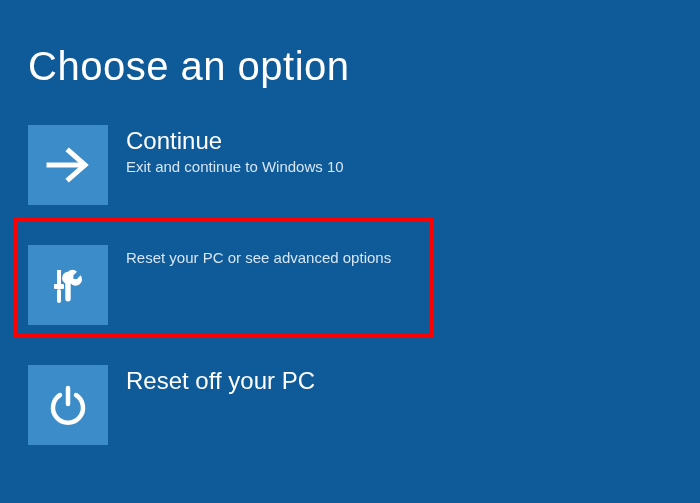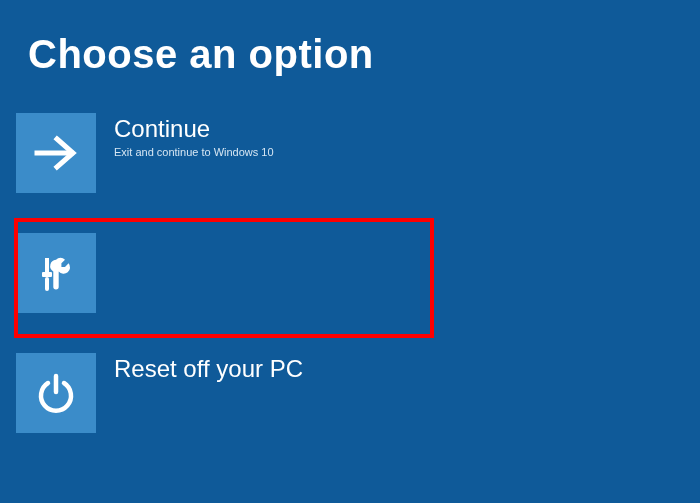--- a/index.html
+++ b/index.html
@@ -7,26 +7,26 @@
       width: 700px;
       height: 503px;
       background: #0f5a99;
       font-family: 'Segoe UI Light', 'Segoe UI', Arial, sans-serif;
       color: #ffffff;
       overflow: hidden;
       position: relative;
     }
     .page-title {
       font-size: 40px;
-      font-weight: 700;
-      padding: 32px 0 0 28px;
+      font-weight: 400;
+      padding: 44px 0 0 28px;
       letter-spacing: 0.5px;
     }
     .options {
-      padding: 36px 0 0 16px;
+      padding: 36px 0 0 28px;
     }
     .option-tile {
       display: flex;
       align-items: flex-start;
       height: 90px;
       margin-bottom: 30px;
       cursor: pointer;
       width: 400px;
     }
     .option-icon-box {
@@ -40,21 +40,21 @@
     }
     .option-text {
       padding: 2px 0 0 18px;
     }
     .option-title {
       font-size: 24px;
       font-weight: 300;
       line-height: 1.2;
     }
     .option-desc {
-      font-size: 11px;
+      font-size: 15px;
       font-weight: 400;
       color: #d6e6f3;
       margin-top: 2px;
     }
     .highlight-box {
       position: absolute;
       border: 4px solid #ff0000;
       pointer-events: none;
     }
     svg { display: block; }
@@ -92,20 +92,21 @@
             <rect x="14" y="10" width="4" height="14"></rect>
             <rect x="11" y="24" width="10" height="5" rx="1"></rect>
             <rect x="14" y="29" width="4" height="14" rx="2"></rect>
 
             <path d="M30 13 a7 7 0 0 1 10 0 l-4 4 v4 h4 l4 -4 a7 7 0 0 1 -11 9 v17 a3 3 0 0 1 -6 0 v-17 a7 7 0 0 1 3 -13 z" transform="translate(-2,0) scale(0.9)"></path>
           </g>
         </svg>
       </span>
     </div>
     <div class="option-text">
+      <div class="option-desc">Reset your PC or see advanced options</div>
     </div>
   </div>
 
   <div class="option-tile">
     <div class="option-icon-box">
       <span>
         <svg width="50" height="50" viewBox="0 0 50 50">
           <g stroke="#ffffff" stroke-width="4.5" fill="none" stroke-linecap="round">
             <path d="M17 15 a15 15 0 1 0 16 0"></path>
             <line x1="25" y1="8" x2="25" y2="24"></line>

